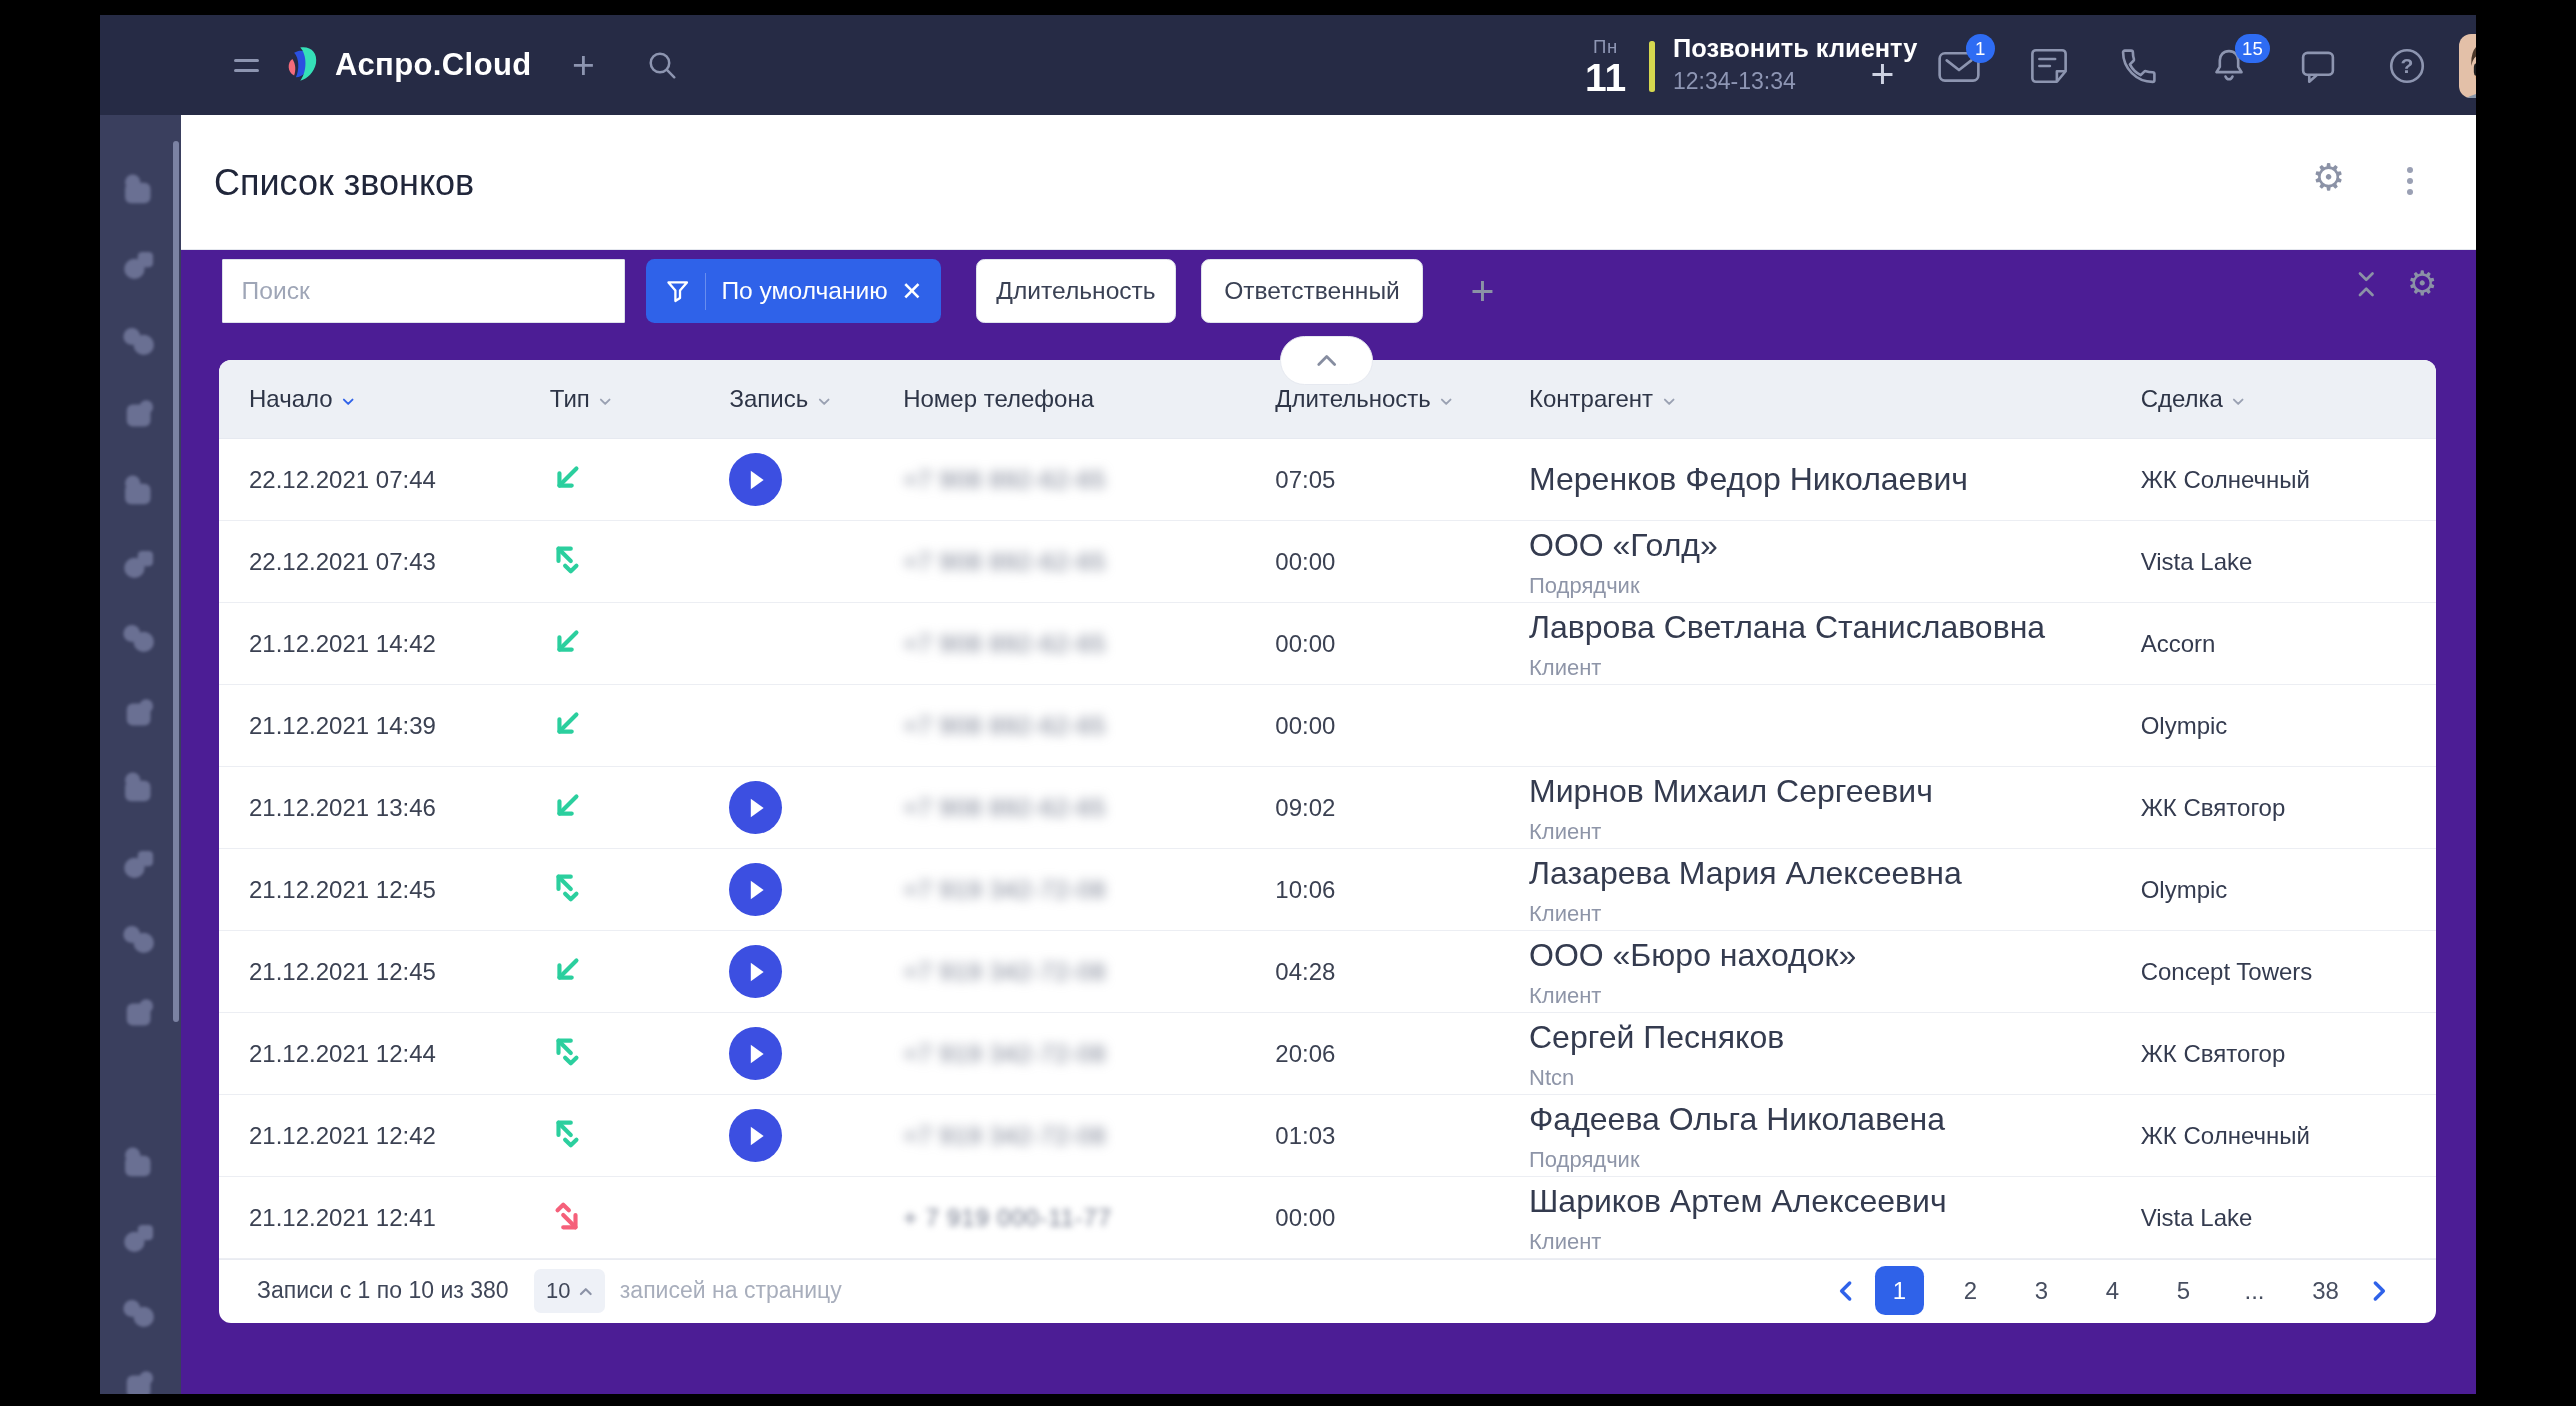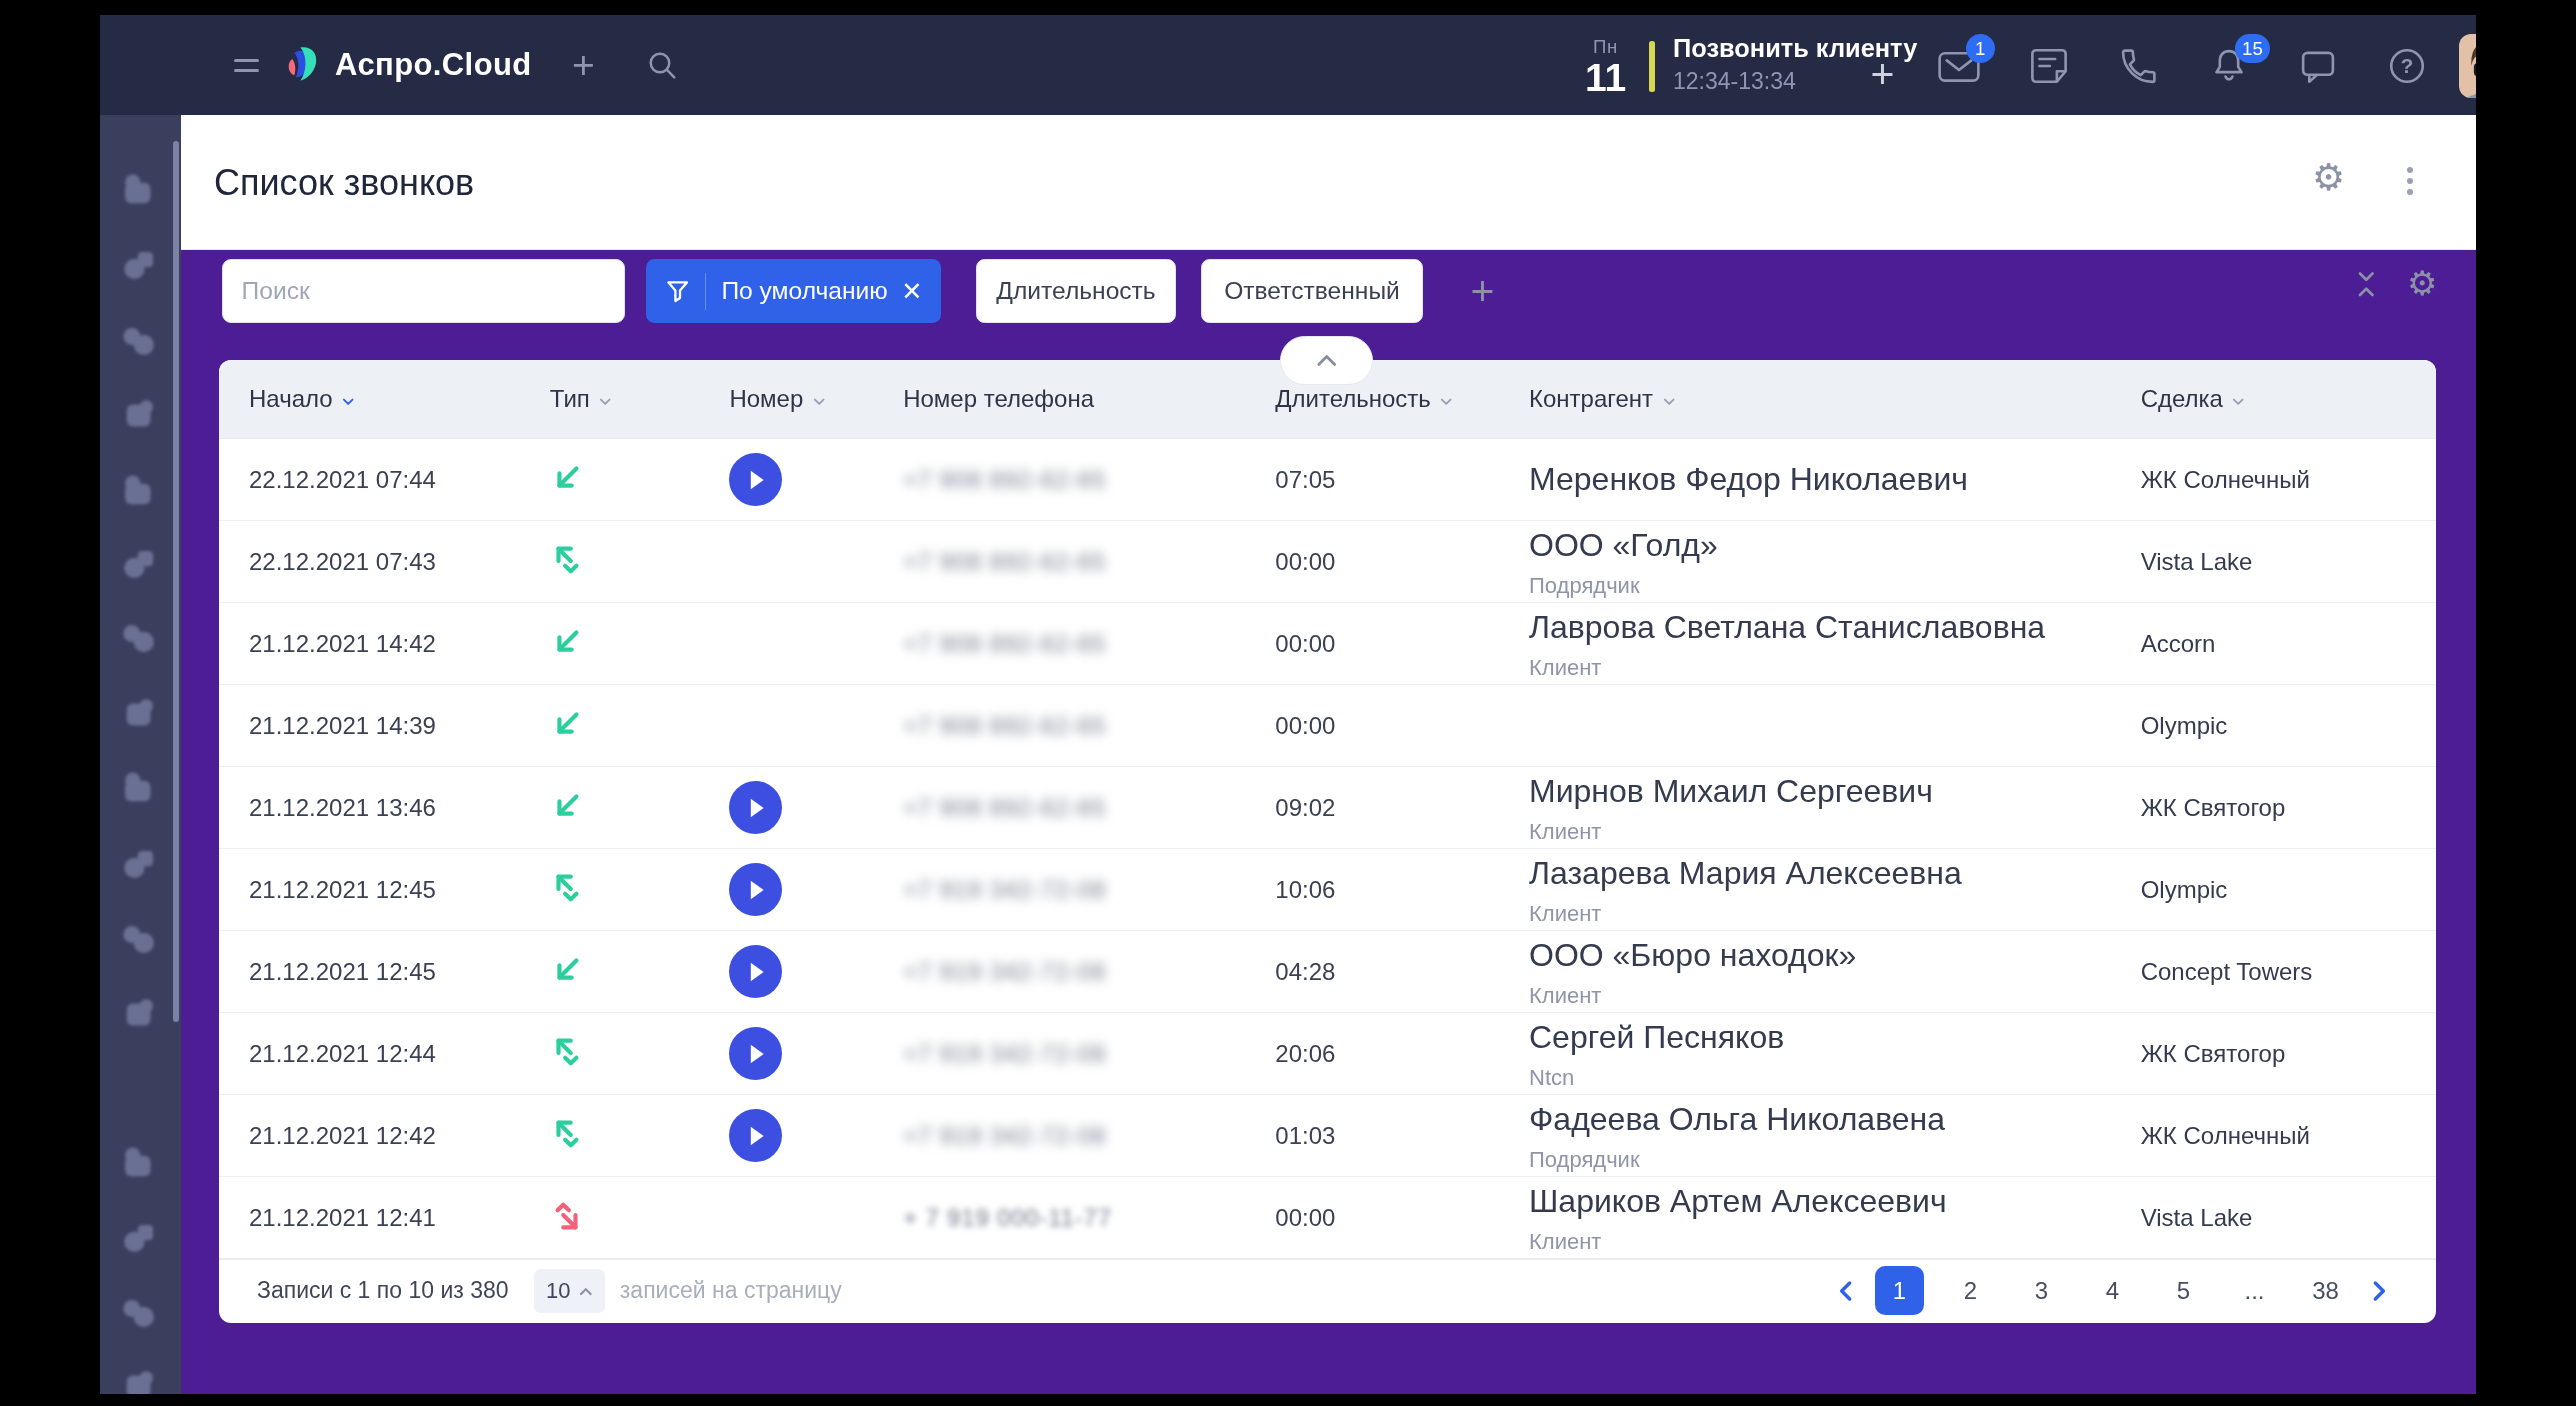--- a/index.html
+++ b/index.html
@@ -37,21 +37,21 @@
   
   .page-head{position:absolute;left:81px;top:100px;width:2296px;height:135px;background:#fff;border-bottom:0.8px solid #e4e7ee}
   .page-title{position:absolute;left:33px;top:47px;font-size:36px;color:#20263a;font-weight:500}
   .gear{color:#8b92a6;font-size:37px;line-height:1;cursor:pointer}
   .head-gear{position:absolute;left:2131px;top:44px}
   .kebab{position:absolute;left:2212px;top:47px;width:34px;height:37px;display:flex;flex-direction:column;align-items:center;justify-content:center;gap:5.1px;cursor:pointer}
   .kebab i{width:6px;height:6px;border-radius:50%;background:#9aa0b4}
 
   
   .fr{position:absolute}
-  .search{left:122px;top:244px;width:403px;height:64px;border:1.3px solid #dde1ea;border-radius:9px;background:#fff;font-size:24.6px;color:#3a4154;padding:0 18.6px;outline:none;font-family:"Liberation Sans",sans-serif}
+  .search{left:122px;top:244px;width:403px;height:64px;border:1.3px solid #dde1ea;border-radius:1px;background:#fff;font-size:24.6px;color:#3a4154;padding:0 18.6px;outline:none;font-family:"Liberation Sans",sans-serif}
   .search::placeholder{color:#9fa6b7}
   .chip{left:546px;top:244px;height:64px;background:#2f62e9;border-radius:8.5px;display:flex;align-items:center;padding:0 18.6px;cursor:pointer}
   .chip .sep{width:0.8px;height:37px;background:rgba(255,255,255,.28);margin:0 15.3px}
   .chip-label{color:#fff;font-size:24.6px;font-weight:400;white-space:nowrap}
   .chip-x{color:#fff;font-size:25.4px;margin-left:13.6px;cursor:pointer}
   .fbtn{top:244px;height:64px;background:#fff;border:1.3px solid #dfe3ec;border-radius:8.5px;display:flex;align-items:center;justify-content:center;font-size:24.6px;color:#3a4154;cursor:pointer;white-space:nowrap}
   .fbtn1{left:876px;width:200px}.fbtn2{left:1101px;width:222px}
   .add-filter{left:1362px;top:251px;width:41px;height:51px;display:flex;align-items:center;justify-content:center;color:#8b92a6;font-size:41px;font-weight:300;cursor:pointer}
   .fr-collapse{left:2251px;top:254px;cursor:pointer}
   .fr-gear{left:2307px;top:251px;font-size:34px}
@@ -299,21 +299,21 @@
               <path d="M3 3.5 L7.5 8 L12 3.5" fill="none" stroke="#2f62e9" stroke-width="2" stroke-linecap="round" stroke-linejoin="round"></path>
             </svg></span>
         </div>
         <div class="th c-type">
           <span>Тип</span>
           <span><svg width="14.4" height="11" viewBox="0 0 15 11">
               <path d="M3 3.5 L7.5 8 L12 3.5" fill="none" stroke="#9aa1b2" stroke-width="2" stroke-linecap="round" stroke-linejoin="round"></path>
             </svg></span>
         </div>
         <div class="th c-rec">
-          <span>Номер</span>
+          <span>Запись</span>
           <span><svg width="14.4" height="11" viewBox="0 0 15 11">
               <path d="M3 3.5 L7.5 8 L12 3.5" fill="none" stroke="#9aa1b2" stroke-width="2" stroke-linecap="round" stroke-linejoin="round"></path>
             </svg></span>
         </div>
         <div class="th c-phone">
           <span>Номер телефона</span>
         </div>
         <div class="th c-dur">
           <span>Длительность</span>
           <span><svg width="14.4" height="11" viewBox="0 0 15 11">

